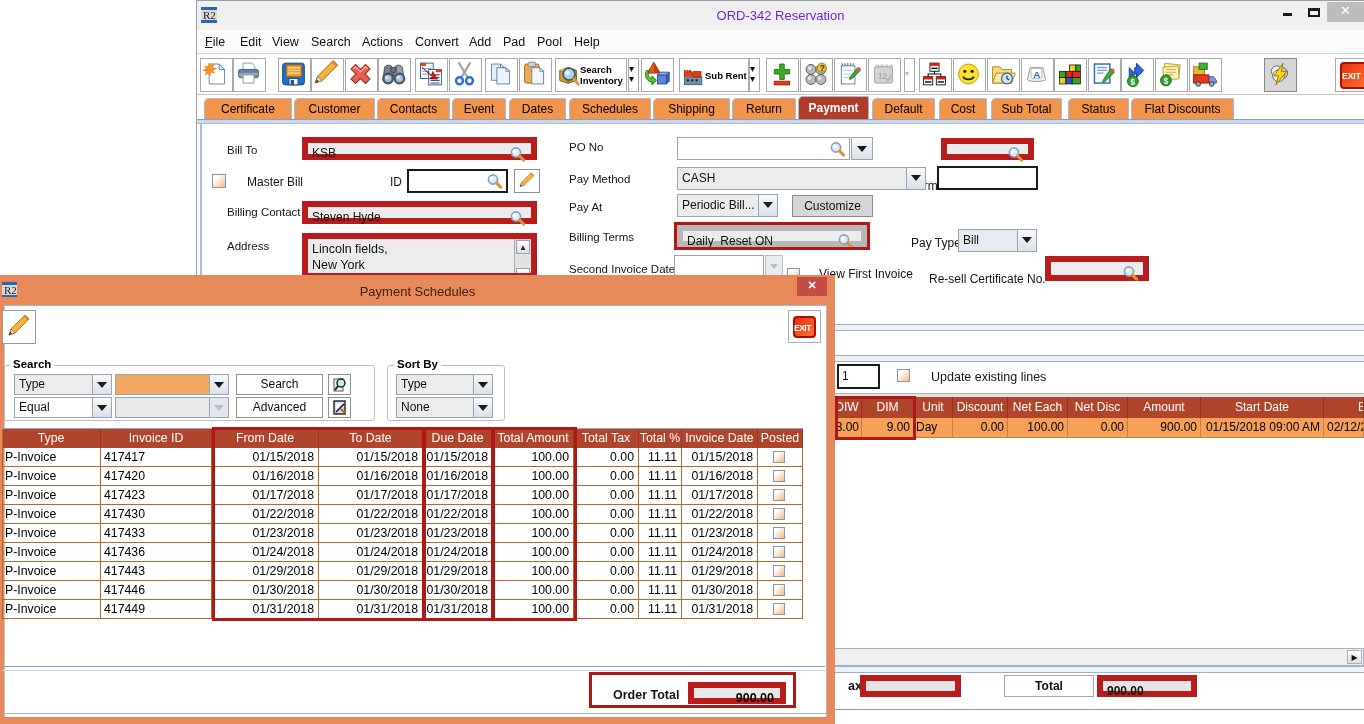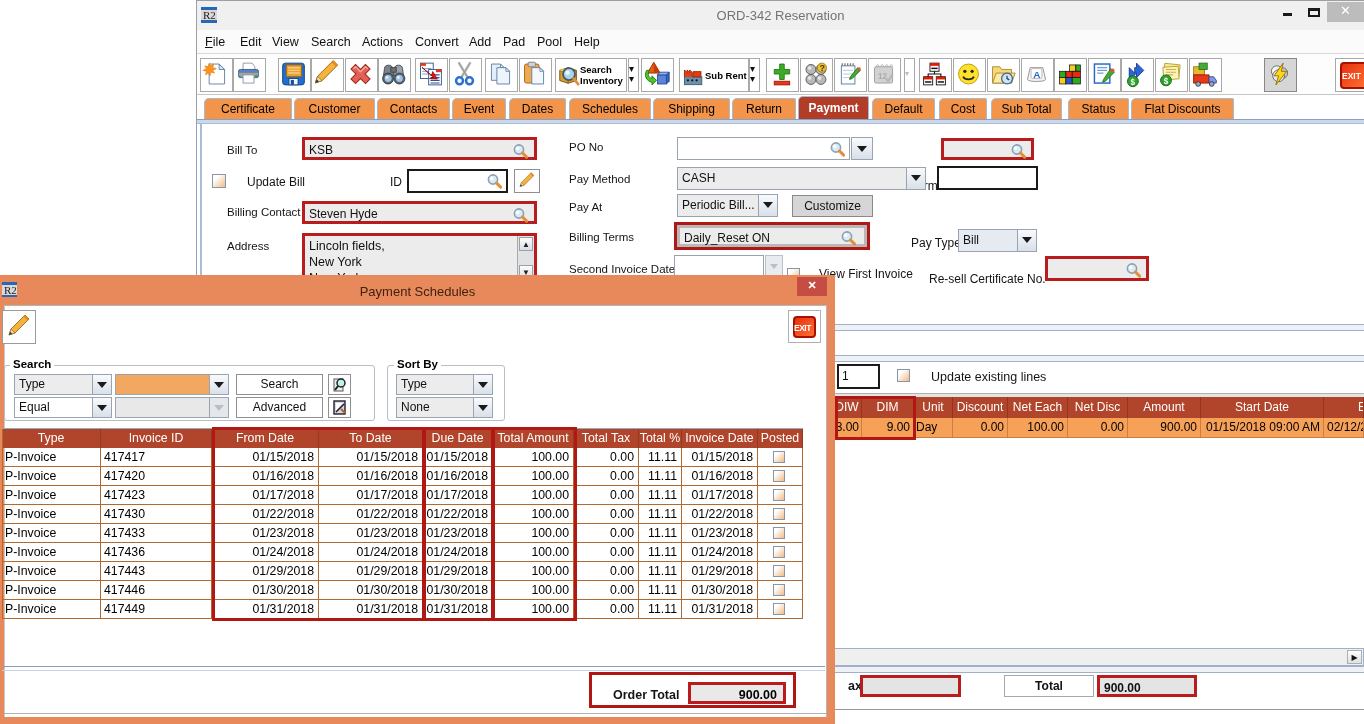--- a/index.html
+++ b/index.html
@@ -7,21 +7,21 @@
   font-family:"Liberation Sans", sans-serif; }
 #screen { position:relative; width:1364px; height:724px; background:#fff; overflow:hidden; }
 .abs { position:absolute; }
 .mi { position:absolute; font-size:12.5px; color:#111; }
 .tbtn { position:absolute; width:33px; height:34px; background:#fff; border:1px solid #a9a9a9; }
 .narrow { position:absolute; width:11px; height:34px; background:#fff; border:1px solid #a9a9a9; }
 .tab { position:absolute; top:98px; height:21px; background:#f2944a; border:1px solid #a7bad2;
   border-bottom:none; border-radius:5px 2px 0 0; font-size:12px; color:#000;
   text-align:center; line-height:20px; }
 .lbl { position:absolute; font-size:11.5px; color:#151515; white-space:nowrap;padding-left:15px; }
-.gfield { position:absolute; background:#ececec; border:3px solid #b91c1c; }
+.gfield { position:absolute; background:#ececec; border:6px solid #b91c1c; }
 .wfield { position:absolute; background:#fff; border:2px solid #1a1a1a; }
 .ftx { position:absolute; left:4px; top:3px; font-size:12px; color:#111; white-space:nowrap; }
 .combo { position:absolute; background:#ececec; border:1px solid #9aa4b0; }
 .cArr { position:absolute; right:0; top:0; bottom:0; width:19px;
   background:linear-gradient(#f8fafc,#d9e0e9); border-left:1px solid #9aa4b0; }
 .cArr:after { content:""; position:absolute; left:4px; top:7px; border:5px solid transparent;
   border-top:6px solid #1a1a1a; }
 .dis:after { border-top-color:#b7bfc9; }
 .btn { position:absolute; background:#fff; border:1px solid #8f8f8f; font-size:12px;
   color:#111; text-align:center; }
@@ -71,21 +71,21 @@
 </svg>
 
 <div class="abs" style="left:196px; top:0; width:1168px; height:724px; background:#fff;
   border-left:1px solid #9aa0a6; border-top:1px solid #9aa0a6;"></div>
 
 <div class="abs" style="left:197px; top:1px; width:1167px; height:29px; background:#f0f0f0;"></div>
 <svg class="abs" style="left:201px; top:7px;" width="16" height="16">
       <use href="#r2icon"></use>
     </svg>
 <div class="abs" style="left:197px; top:8px; width:1167px; text-align:center; font-size:13px;
-  color:#737373;">ORD-342 Reservation</div>
+  color:#6d28d9;">ORD-342 Reservation</div>
 <div class="abs" style="left:1283px; top:13px; width:9px; height:3px; background:#1a1a1a;"></div>
 <div class="abs" style="left:1308px; top:8px; width:12px; height:9px; border:2px solid #1a1a1a;
   border-top-width:3px;"></div>
 <div class="abs" style="left:1327px; top:2px; width:37px; height:20px; background:#bcbcbc;"></div>
 <div class="abs" style="left:1327px; top:3px; width:37px; text-align:center; font-size:13px;
   color:#fff;">✕</div>
 
 <div class="abs" style="left:197px; top:30px; width:1167px; height:23px; background:#fbfbfb;"></div>
 <div class="mi" style="left:205px; top:35px;"><span style="text-decoration:underline">F</span>ile</div>
 <div class="mi" style="left:240px; top:35px;">Edit</div>
@@ -329,21 +329,21 @@
 <div class="abs" style="left:200px; top:123px; width:2px; height:601px; background:#aabdd6;"></div>
 
 <div class="lbl" style="left:212px; top:144px;">Bill To</div>
 <div class="gfield" style="left:302px; top:137px; width:235px; height:23px;">
   <div class="ftx">KSB</div>
       <svg class="mag" style="right:6px; top:3px; position:absolute;" width="16" height="16">
         <use href="#mag"></use>
       </svg>
     </div>
 <div class="cb" style="left:212px; top:174px; width:14px; height:14px;"></div>
-<div class="lbl" style="left:232px; top:175px; font-size:12px;">Update Bill</div>
+<div class="lbl" style="left:232px; top:175px; font-size:12px;">Master Bill</div>
 <div class="lbl" style="left:375px; top:175px; font-size:12px;">ID</div>
 <div class="wfield" style="left:407px; top:169px; width:101px; height:24px;">
   <svg class="mag" style="right:4px; top:2px; position:absolute;" width="16" height="16">
         <use href="#mag"></use>
       </svg>
     </div>
 <div class="btn" style="left:514px; top:169px; width:26px; height:24px;">
   <svg width="18" height="18" viewBox="0 0 26 26" style="margin-top:2px;">
         <use href="#pencil"></use>
       </svg></div>

